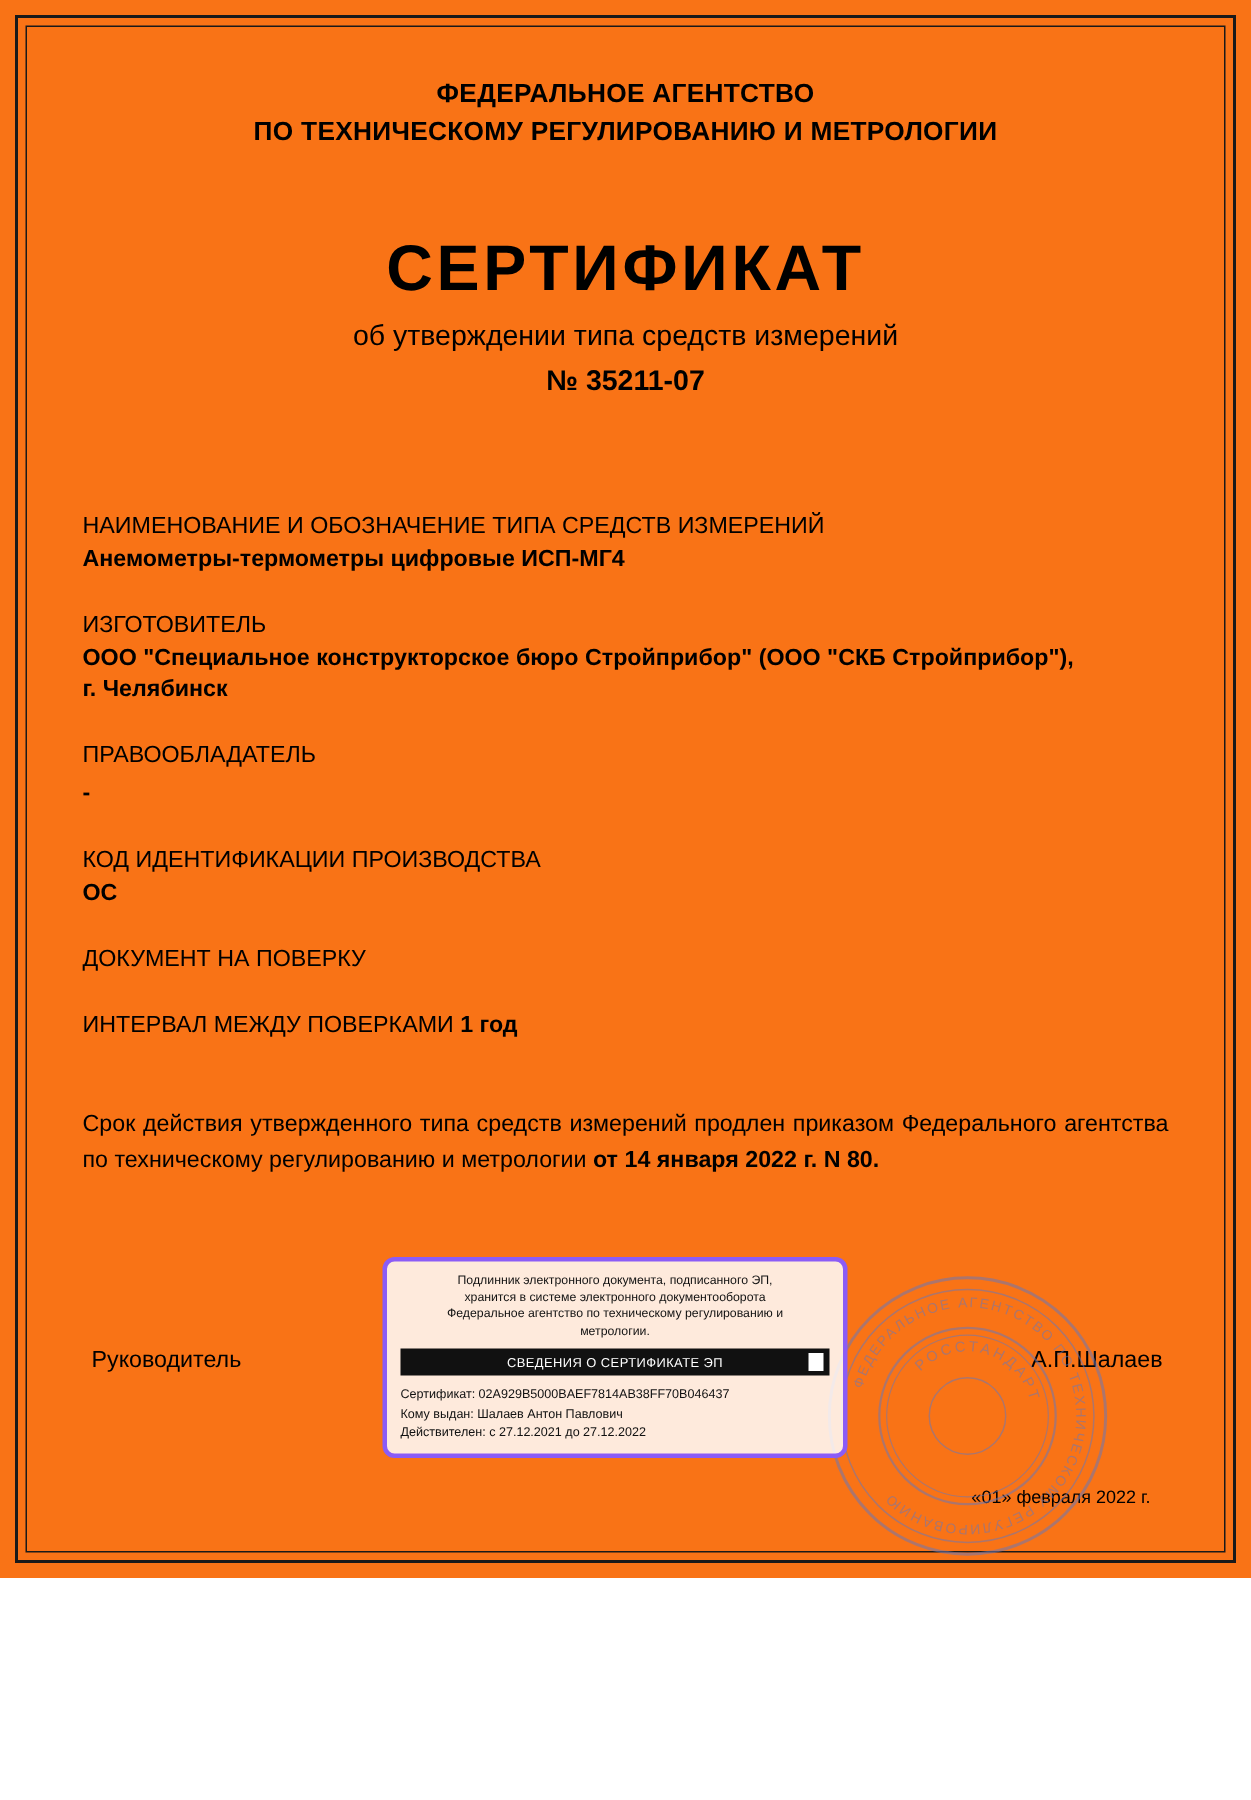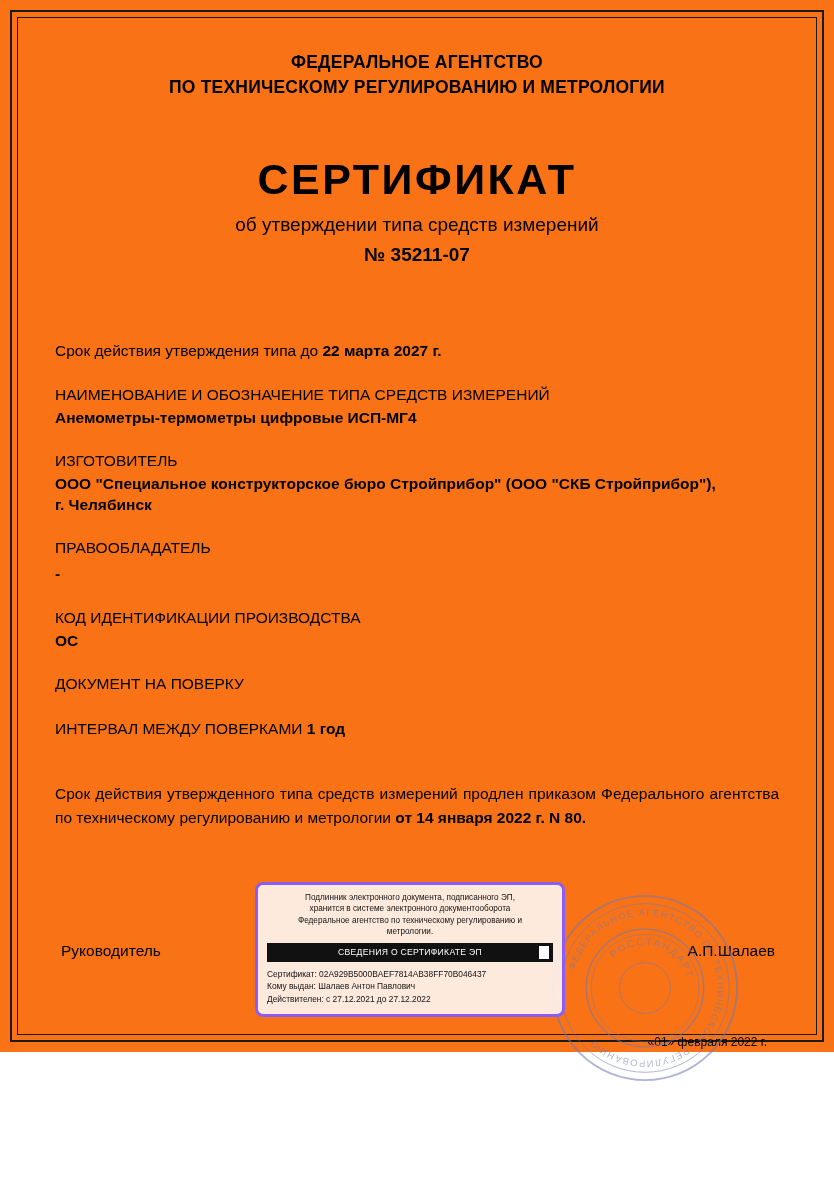--- a/index.html
+++ b/index.html
@@ -192,23 +192,20 @@
       <div>ФЕДЕРАЛЬНОЕ АГЕНТСТВО</div>
       <div>ПО ТЕХНИЧЕСКОМУ РЕГУЛИРОВАНИЮ И МЕТРОЛОГИИ</div>
     </div>
 
     <div class="cert-title">СЕРТИФИКАТ</div>
     <div class="cert-sub">об утверждении типа средств измерений</div>
     <div class="cert-num">№ 35211-07</div>
 
     <div class="body-block">
 
-      <div class="row">
-        <span class="label">Срок действия утверждения типа до </span><span class="value">22 марта 2027 г.</span>
-      </div>
 
       <div class="row">
         <div class="label">НАИМЕНОВАНИЕ И ОБОЗНАЧЕНИЕ ТИПА СРЕДСТВ ИЗМЕРЕНИЙ</div>
         <div class="value-line">Анемометры-термометры цифровые ИСП-МГ4</div>
       </div>
 
       <div class="row">
         <div class="label">ИЗГОТОВИТЕЛЬ</div>
         <div class="value-line">ООО "Специальное конструкторское бюро Стройприбор" (ООО "СКБ Стройприбор"),</div>
         <div class="value-line">г. Челябинск</div>

